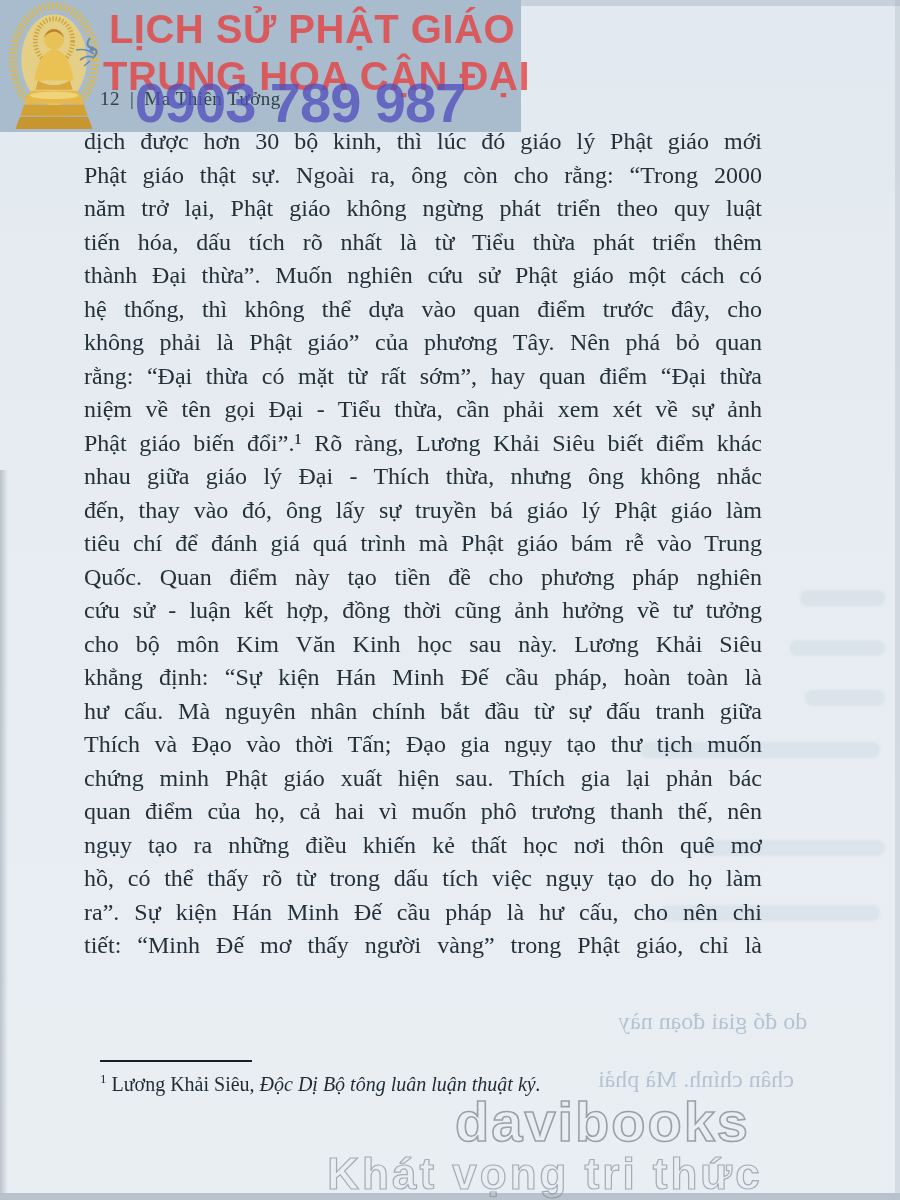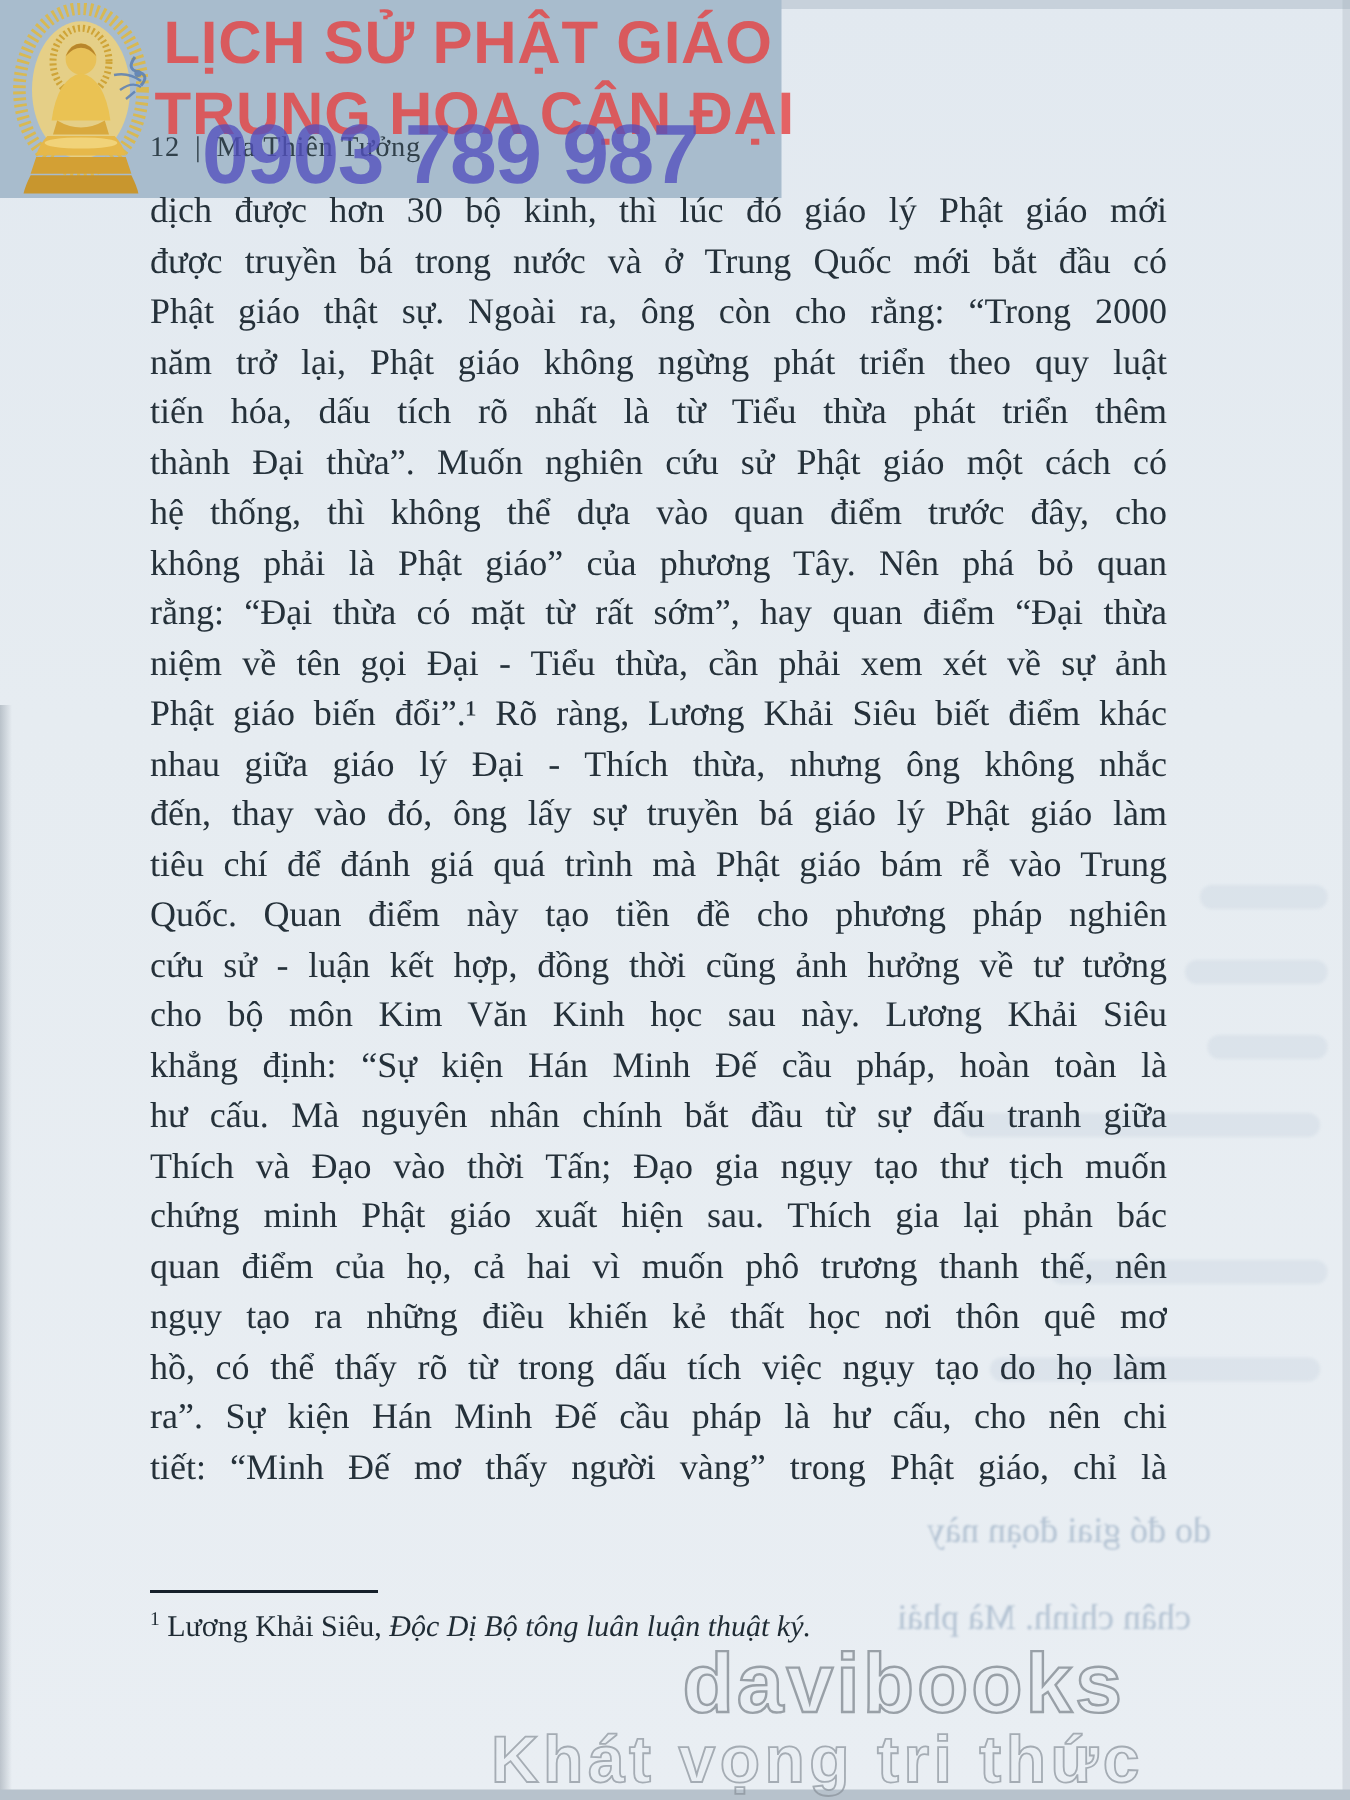--- a/index.html
+++ b/index.html
@@ -31,21 +31,21 @@
     font-size:56px;line-height:62px;letter-spacing:-1px;text-align:center;
     color:rgba(82,79,190,.78);white-space:nowrap;
   }
   .running-head{
     position:absolute;left:100px;top:60px;z-index:2;
     font-size:19px;color:#31414b;letter-spacing:.5px;white-space:nowrap;margin-top:28px;
   }
   .running-head .sep{margin:0 10px;color:#31414b;}
 
   
-  .body-text{position:absolute;left:100px;top:125px;width:678px;z-index:5;color:#25313a;}
+  .body-text{position:absolute;left:84px;top:125px;width:678px;z-index:5;color:#25313a;}
   .body-text .line{
     font-size:24px;line-height:33.5px;height:33.5px;white-space:nowrap0;
     text-align:justify;text-align-last:justify;overflow:hidden;
   }
   
   .foot-rule{position:absolute;left:100px;top:1060px;width:152px;height:2px;background:#16202a;z-index:5;}
   .footnote{position:absolute;left:100px;top:1071px;width:560px;z-index:5;
     font-size:20px;color:#1f2b34;white-space:nowrap;}
   .footnote sup{font-size:13px;}
   .footnote .work{font-style:italic;}
@@ -107,21 +107,20 @@
   <div class="running-head">
     <span>12</span><span class="sep">|</span><span>Ma Thiên Tưởng</span>
   </div>
 
   <div class="phone">0903 789 987</div>
 
   <div class="body-text">
 
       <div class="line">dịch được hơn 30 bộ kinh, thì lúc đó giáo lý Phật giáo mới</div>
 
-      <div class="line">được truyền bá trong nước và ở Trung Quốc mới bắt đầu có</div>
 
       <div class="line">Phật giáo thật sự. Ngoài ra, ông còn cho rằng: “Trong 2000</div>
 
       <div class="line">năm trở lại, Phật giáo không ngừng phát triển theo quy luật</div>
 
       <div class="line">tiến hóa, dấu tích rõ nhất là từ Tiểu thừa phát triển thêm</div>
 
       <div class="line">thành Đại thừa”. Muốn nghiên cứu sử Phật giáo một cách có</div>
 
       <div class="line">hệ thống, thì không thể dựa vào quan điểm trước đây, cho</div>

